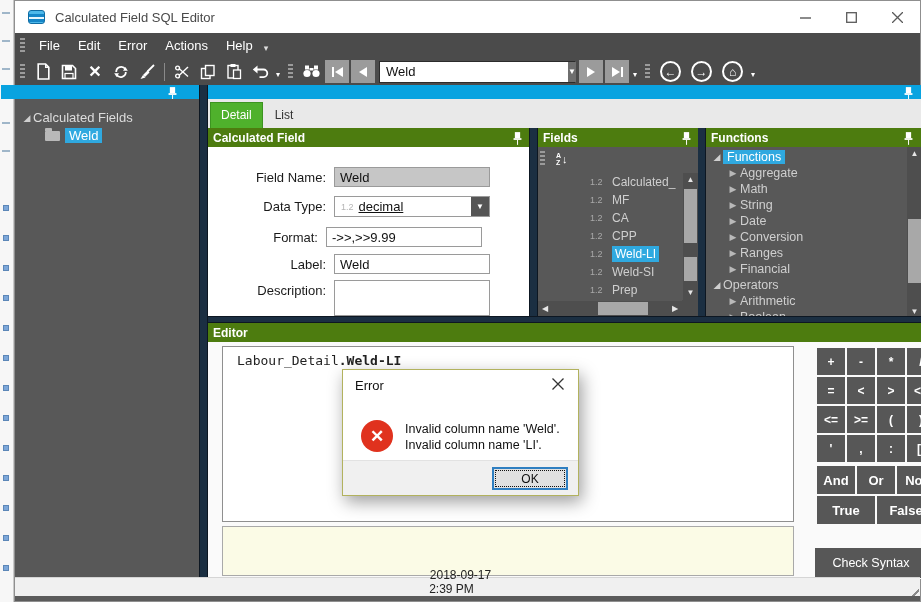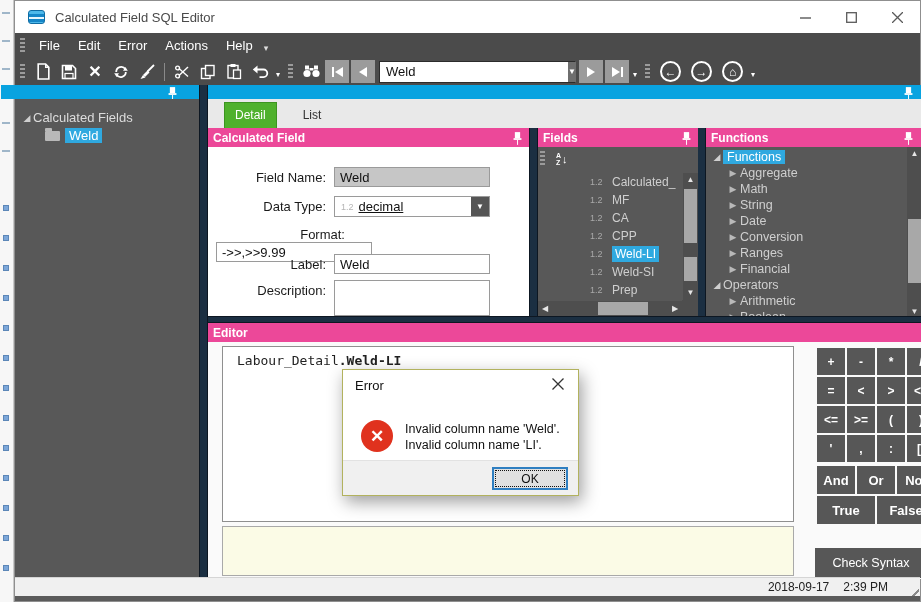--- a/index.html
+++ b/index.html
@@ -56,25 +56,25 @@
   .folder { width:15px; height:10px; background:#b9b9b9; position:relative; border-radius:1px; margin-right:5px; }
   .folder:before { content:""; position:absolute; top:-3px; left:0; width:7px; height:3px; background:#b9b9b9; border-radius:1px 1px 0 0; }
   .sel { background:#2fa9e0; color:#fff; padding:0 4px; }
 
   
   .vsplit { position:absolute; background:#1b2f42; border-left:1px solid #0d1722; border-right:1px solid #0d1722; }
   .hsplit { position:absolute; background:#1b2f42; border-top:1px solid #0d1722; border-bottom:1px solid #0d1722; }
 
   
   .tabrow { position:absolute; left:193px; top:98px; width:714px; height:29px; background:#e9e9e9; display:flex; align-items:flex-end; }
-  .tab { font-size:12px; padding:5px 10px 6px; margin-left:16px; }
+  .tab { font-size:12px; padding:5px 10px 6px; margin-left:2px; }
   .tab.active { background:#4fb12c; color:#fff; border:1px solid #3c9420; border-bottom:none; }
   .tab.inactive { color:#333; }
 
-  .panelhdr { position:absolute; height:19px; background:#ec4899; color:#fff; font-size:12px; font-weight:bold; display:flex; align-items:center; padding-left:5px; }
+  .panelhdr { position:absolute; height:19px; background:#4d7c0f; color:#fff; font-size:12px; font-weight:bold; display:flex; align-items:center; padding-left:5px; }
 
   
   .cfbody { position:absolute; left:193px; top:146px; width:321px; height:169px; background:#fff; }
   .frmrow { position:absolute; display:flex; align-items:center; }
   .frmlabel { width:118px; text-align:right; padding-right:8px; font-size:13px; color:#1a1a1a; }
   .tbox { border:1px solid #9a9a9a; height:20px; font-size:13px; padding:0 5px; font-family:"Liberation Sans",sans-serif; color:#111; outline:none; }
   .tbox.gray { background:#c6c6c6; }
   .combo { display:flex; border:1px solid #9a9a9a; height:21px; width:156px; background:#fff; align-items:center; }
   .combo .num { color:#b5b5b5; font-size:9px; padding:0 5px 0 6px; }
   .combo .val { flex:1; font-size:13px; color:#111;text-decoration:underline; }
@@ -117,21 +117,21 @@
 
   
   .opgrid { position:absolute; left:609px; top:6px; width:118px; display:grid; grid-template-columns:repeat(4,1fr); gap:2px; }
   .opbtn { height:27px; background:#575757; color:#fff; font-size:12px; font-weight:bold; display:flex; align-items:center; justify-content:center; }
   .loggrid { position:absolute; left:609px; top:124px; width:118px; display:grid; grid-template-columns:repeat(3,1fr); gap:2px; }
   .logbtn { height:28px; background:#575757; color:#fff; font-size:13px; font-weight:bold; display:flex; align-items:center; justify-content:center; }
   .boolgrid { position:absolute; left:609px; top:154px; width:118px; display:grid; grid-template-columns:repeat(2,1fr); gap:2px; }
   .checkbtn { position:absolute; left:607px; top:206px; width:112px; height:30px; background:#575757; color:#fff; font-size:12.5px; display:flex; align-items:center; justify-content:center; }
 
   
-  .statusbar { position:absolute; left:0; bottom:5px; width:100%; height:19px; background:#f0f0f0; border-top:1px solid #d5d5d5; display:flex; align-items:center; justify-content:flex-end; font-size:12px; color:#222; }
+  .statusbar { position:absolute; left:0; bottom:5px; width:100%; height:19px; background:#f0f0f0; border-top:1px solid #d5d5d5; display:flex; align-items:center; justify-content:flex-end; font-size:12px; color:#222;flex-direction:column; }
   .statusbar .date { margin-right:14px; }
   .statusbar .time { margin-right:32px; }
   .sizegrip { position:absolute; right:1px; bottom:1px; width:14px; height:14px;
     background:repeating-linear-gradient(135deg, transparent 0 3px, #8a8a8a 3px 4.5px); clip-path:polygon(100% 0,100% 100%,0 100%); }
   .bottomedge { position:absolute; left:0; bottom:0; width:100%; height:5px; background:#5b5b5b; }
 
   
   .dialog { position:absolute; left:327px; top:368px; width:237px; height:127px; background:#fff; border:1px solid #b2b25e; box-shadow:3px 6px 16px rgba(0,0,0,.38); z-index:50; }
   .dlgtitle { position:absolute; left:0; top:0; width:100%; height:30px; display:flex; align-items:center; }
   .dlgtitle .t { margin-left:12px; font-size:13px; color:#111; }
@@ -398,21 +398,21 @@
         <input class="tbox gray" style="width: 156px;" readonly="" value="Weld">
       </div>
       <div class="frmrow" style="left:8px; top:49px;">
         <div class="frmlabel">Data Type:</div>
         <div class="combo">
           <span class="num">1.2</span>
           <span class="val">decimal</span>
           <span class="drop">▼</span>
         </div>
       </div>
-      <div class="frmrow" style="left:8px; top:80px;flex-direction:column;">
+      <div class="frmrow" style="left:0; top:80px;">
         <div class="frmlabel">Format:</div>
         <input class="tbox" style="width: 156px;" value="-&gt;&gt;,&gt;&gt;9.99">
       </div>
       <div class="frmrow" style="left:8px; top:107px;">
         <div class="frmlabel">Label:</div>
         <input class="tbox" style="width: 156px;" value="Weld">
       </div>
       <div class="frmrow" style="left:8px; top:133px; align-items:flex-start;">
         <div class="frmlabel" style="padding-top:3px">Description:</div>
         <textarea class="tbox" style="width: 156px;"></textarea>

